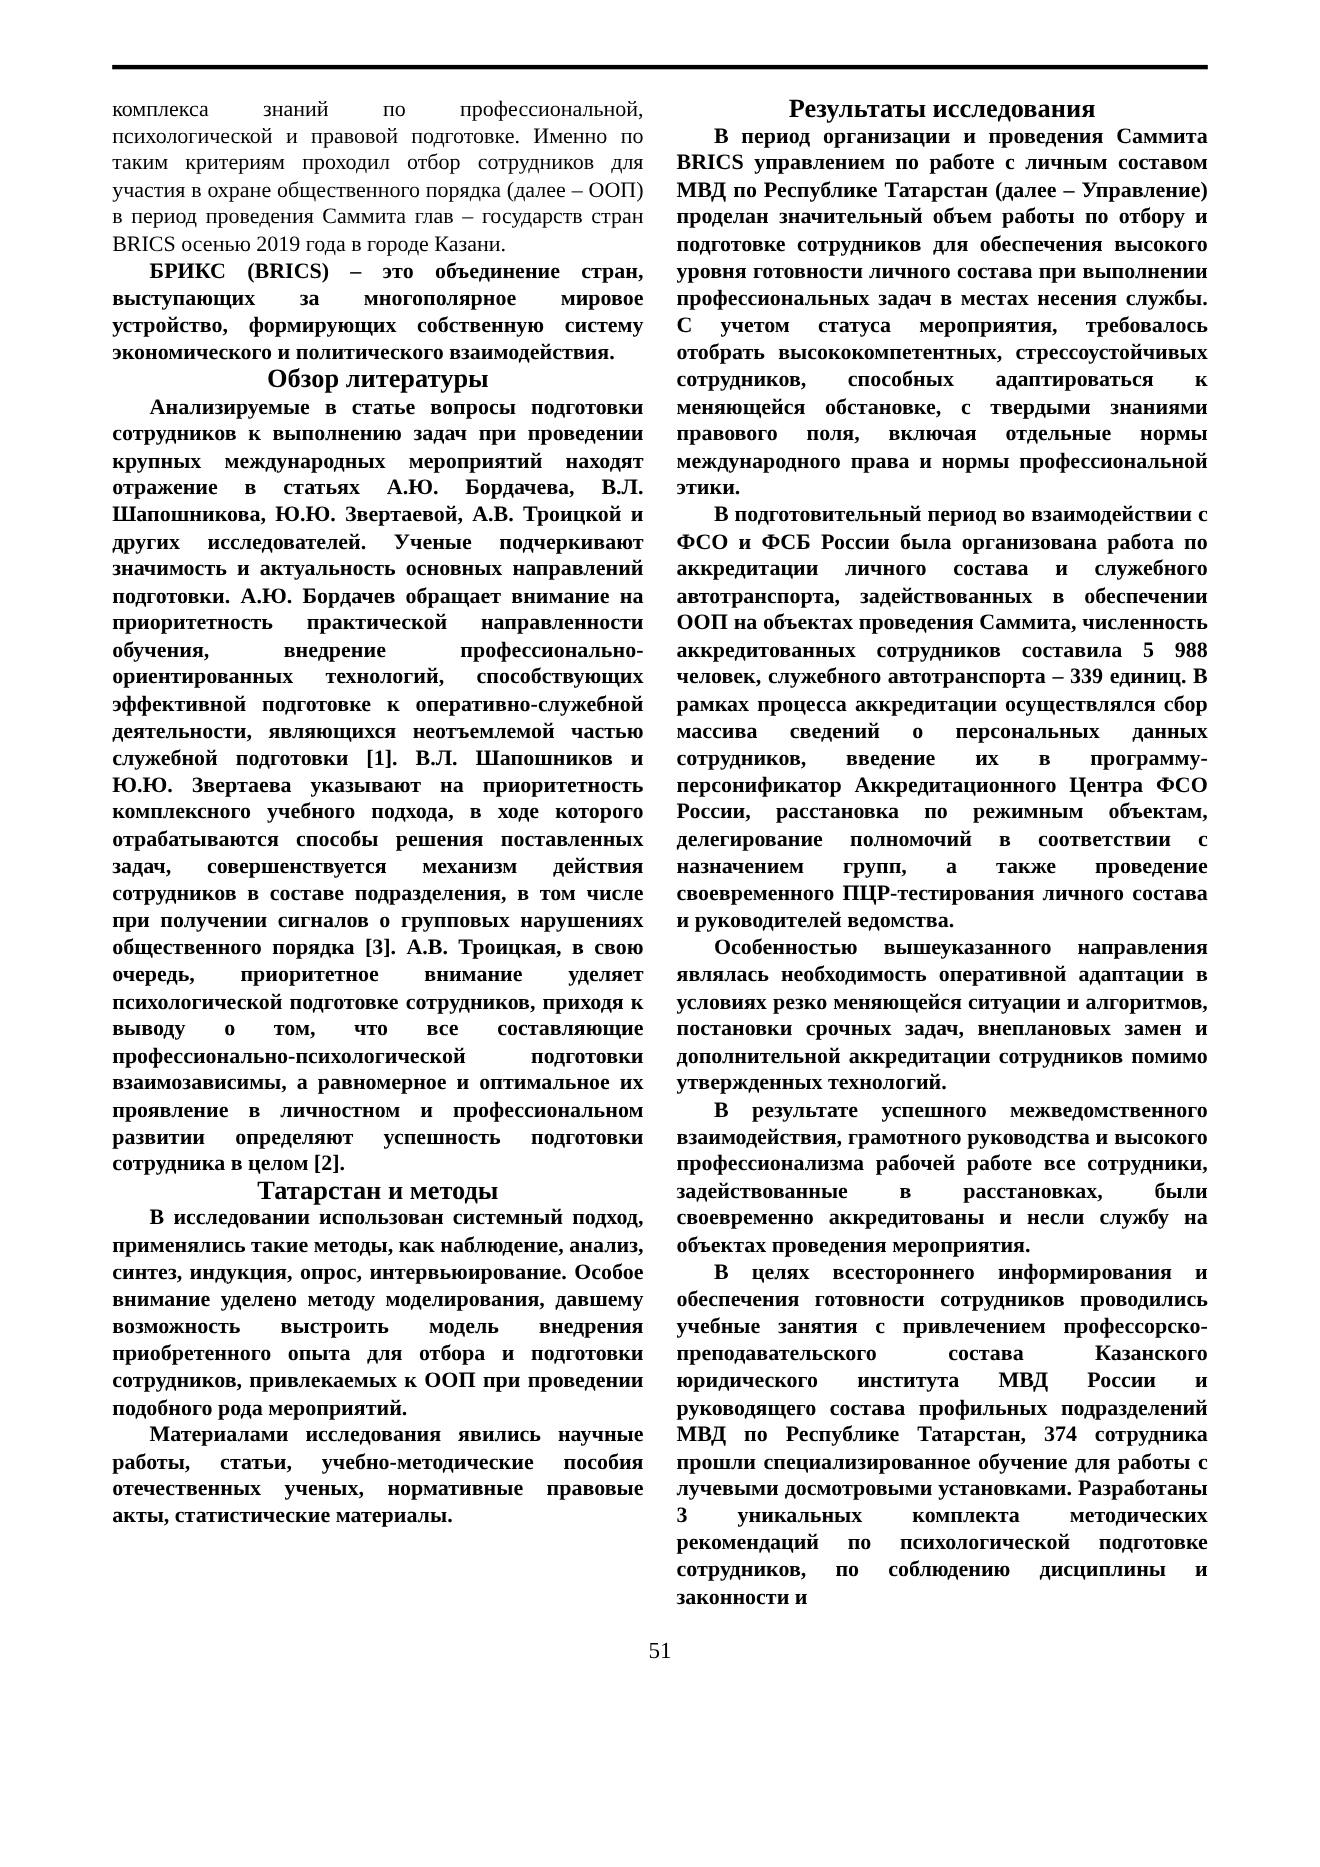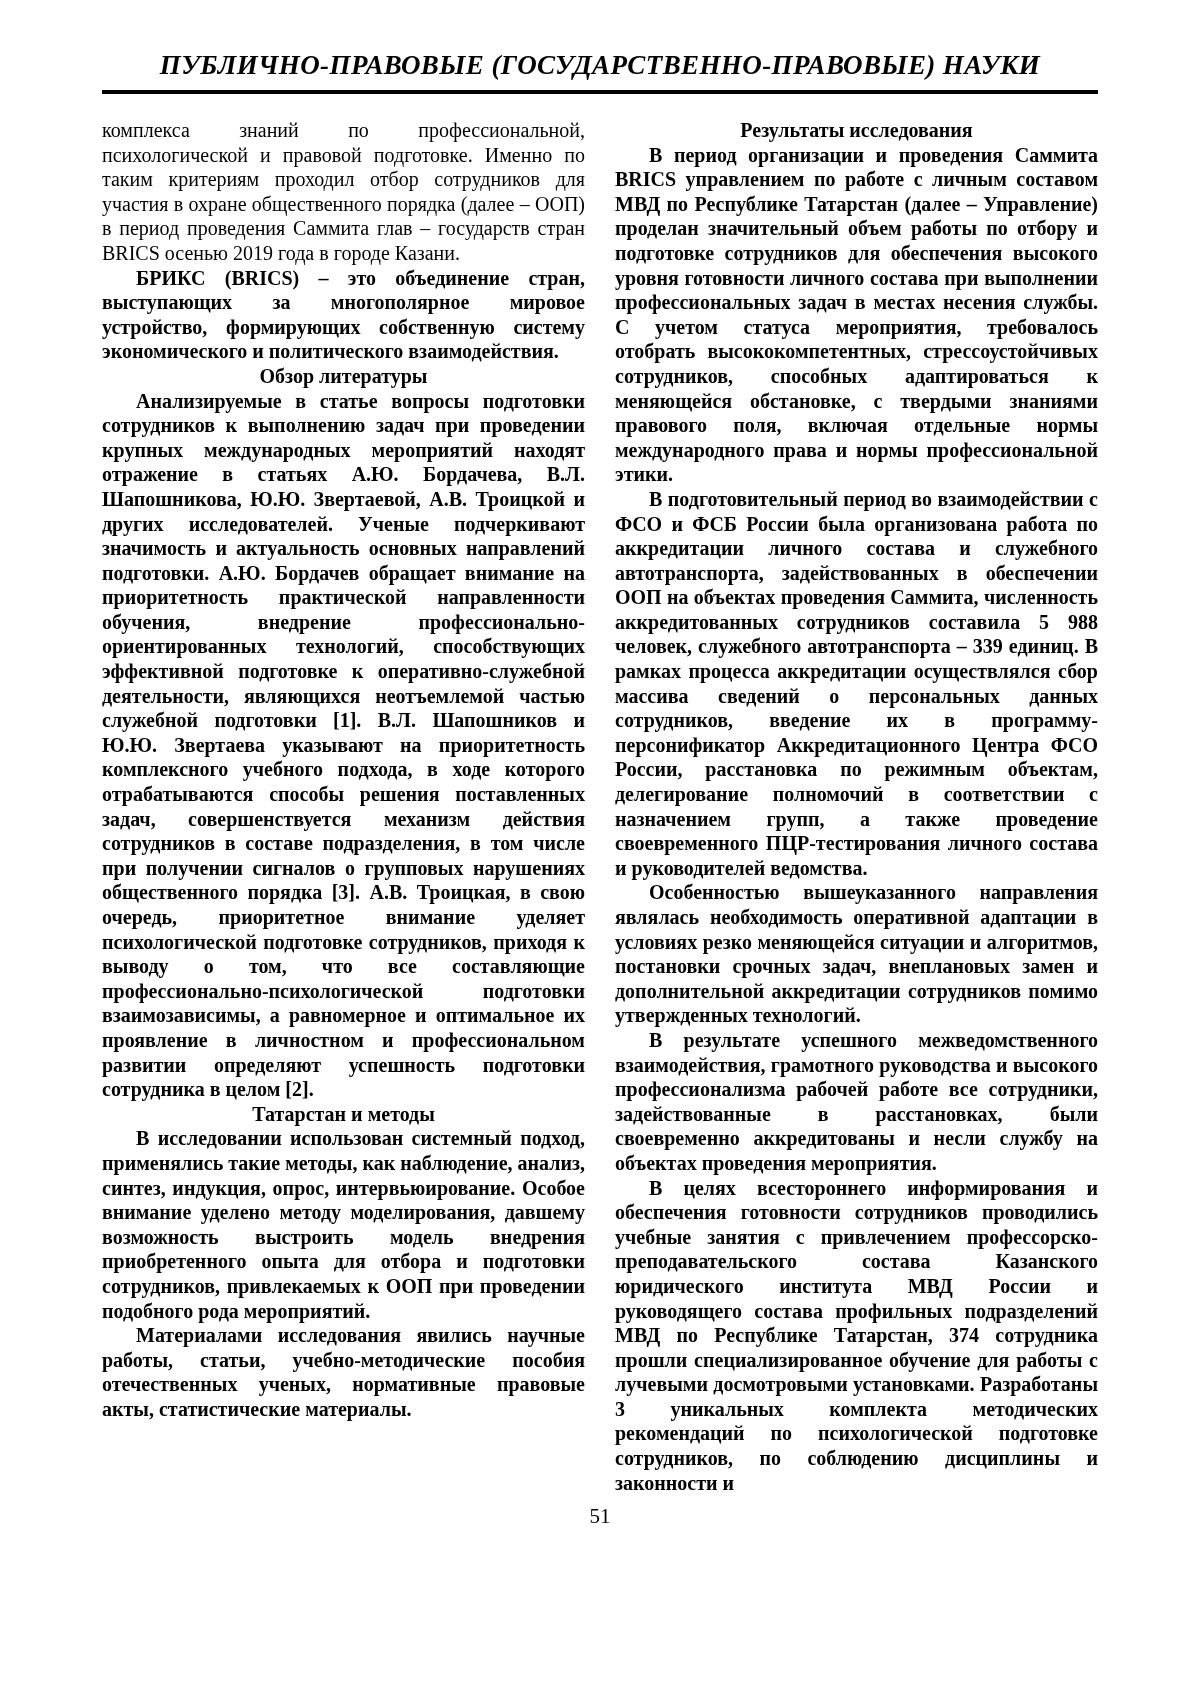--- a/index.html
+++ b/index.html
@@ -52,42 +52,40 @@
   }
   .para {
     margin: 0;
   }
   .para.indent {
     text-indent: 34px;
     font-weight: bold;
   }
   .sub-heading {
     margin: 0;
-    font-size: 20px;
+    font-size: 24px;
     line-height: 24.6px;
     font-weight: bold;
     text-align: center;
   }
   .page-number {
     position: absolute;
     top: 1488px;
     left: 0;
     width: 100%;
     text-align: center;
     font-size: 21px;
-    margin-top: 16px;
   }
 </style>
 </head>
 <body>
 
 <div class="page">
 
   <div class="header">
-    <h1 class="header-title">ПУБЛИЧНО-ПРАВОВЫЕ (ГОСУДАРСТВЕННО-ПРАВОВЫЕ) НАУКИ</h1>
     <div class="header-rule"></div>
   </div>
 
   <div class="columns">
     <div class="column" id="left-col">
         <p class="para">комплекса знаний по профессиональной, психологической и правовой подготовке. Именно по таким критериям проходил отбор сотрудников для участия в охране общественного порядка (далее – ООП) в период проведения Саммита глав – государств стран BRICS осенью 2019 года в городе Казани.</p>
         <p class="para indent">БРИКС (BRICS) – это объединение стран, выступающих за многополярное мировое устройство, формирующих собственную систему экономического и политического взаимодействия.</p>
         <h2 class="sub-heading">Обзор литературы</h2>
         <p class="para indent">Анализируемые в статье вопросы подготовки сотрудников к выполнению задач при проведении крупных международных мероприятий находят отражение в статьях А.Ю. Бордачева, В.Л. Шапошникова, Ю.Ю. Звертаевой, А.В. Троицкой и других исследователей. Ученые подчеркивают значимость и актуальность основных направлений подготовки. А.Ю. Бордачев обращает внимание на приоритетность практической направленности обучения, внедрение профессионально-ориентированных технологий, способствующих эффективной подготовке к оперативно-служебной деятельности, являющихся неотъемлемой частью служебной подготовки [1]. В.Л. Шапошников и Ю.Ю. Звертаева указывают на приоритетность комплексного учебного подхода, в ходе которого отрабатываются способы решения поставленных задач, совершенствуется механизм действия сотрудников в составе подразделения, в том числе при получении сигналов о групповых нарушениях общественного порядка [3]. А.В. Троицкая, в свою очередь, приоритетное внимание уделяет психологической подготовке сотрудников, приходя к выводу о том, что все составляющие профессионально-психологической подготовки взаимозависимы, а равномерное и оптимальное их проявление в личностном и профессиональном развитии определяют успешность подготовки сотрудника в целом [2].</p>
         <h2 class="sub-heading">Татарстан и методы</h2>

